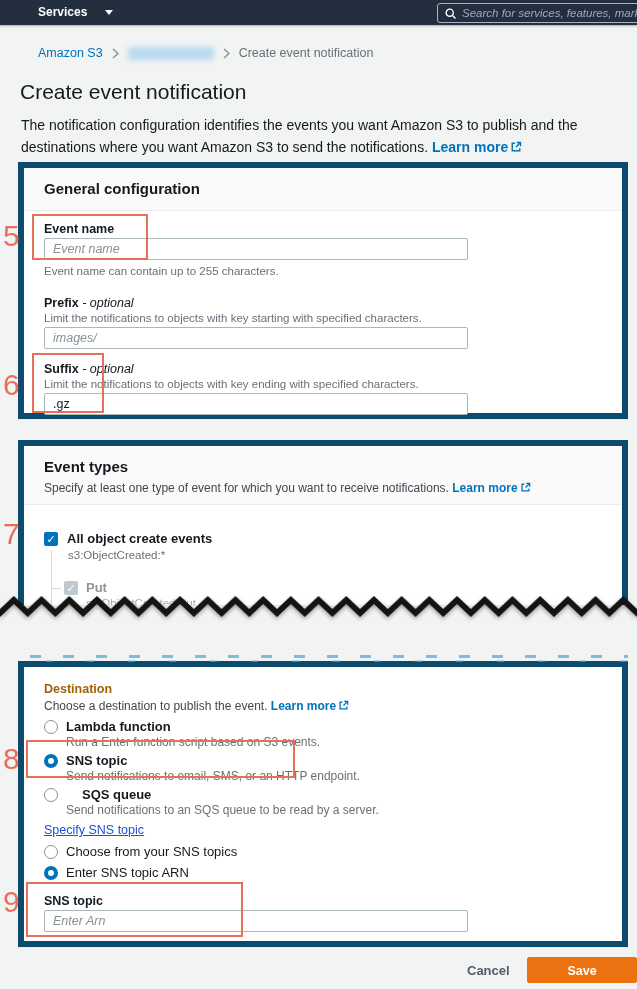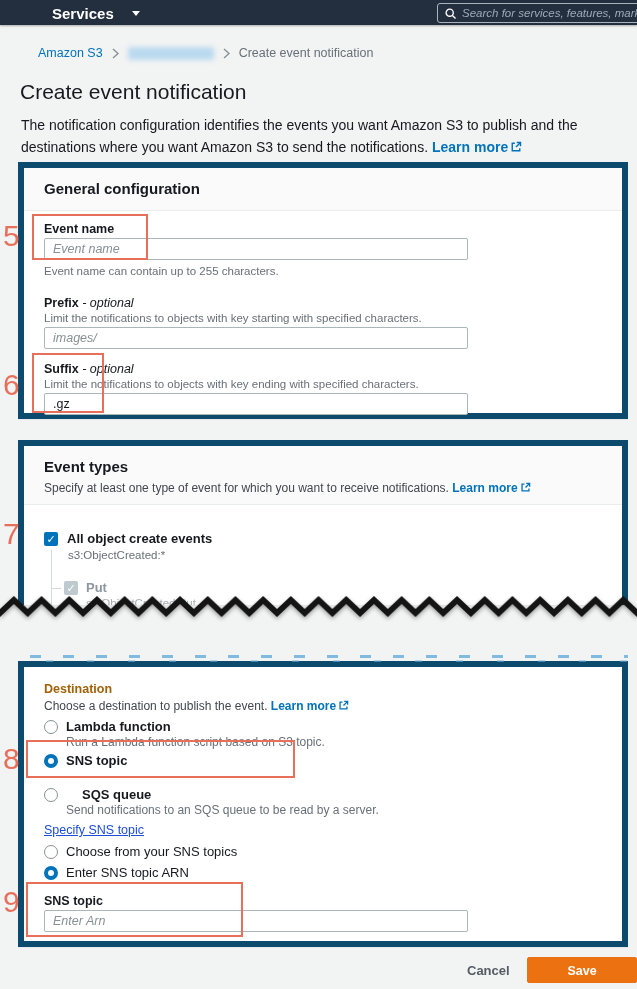--- a/index.html
+++ b/index.html
@@ -5,21 +5,21 @@
   * { margin:0; padding:0; box-sizing:border-box; }
   html,body { background:#e9eaea; }
   body { font-family:"Liberation Sans","DejaVu Sans",sans-serif; }
   .page {
     position:relative; width:637px; height:989px; margin:0 auto;
     background:#f2f3f3; overflow:hidden;
   }
 
   
   .topbar { position:absolute; top:0; left:0; width:637px; height:25px; background:#232f3e; box-shadow:0 1px 2px rgba(0,0,0,.3); z-index:6; }
-  .services { position:absolute; left:52px; top:5px; color:#ffffff; font-size:15px; font-weight:bold; display:flex; align-items:center; gap:18px; cursor:pointer; }
+  .services { position:absolute; left:38px; top:5px; color:#ffffff; font-size:12px; font-weight:bold; display:flex; align-items:center; gap:18px; cursor:pointer; }
   .caret-down { width:0; height:0; border-left:4px solid transparent; border-right:4px solid transparent; border-top:5px solid #ffffff; display:inline-block; }
   .searchbox { position:absolute; left:437px; top:3px; width:212px; height:20px; background:#232f3e; border:1px solid #aab4bf; border-radius:3px; display:flex; align-items:center; padding:0 6px; gap:5px; }
   .searchbox input { flex:1; background:transparent; border:none; outline:none; color:#c5ced8; font-size:11.5px; font-style:italic; font-family:inherit; }
   .searchbox input::placeholder { color:#9dabb9; font-style:italic; }
 
   
   .breadcrumb { position:absolute; left:38px; top:46px; display:flex; align-items:center; gap:9px; font-size:12.5px; }
   .bc-link { color:#0073bb; text-decoration:none; cursor:pointer; }
   .bc-sep { color:#879196; font-size:11px; }
   .bc-blur { width:86px; height:13px; border-radius:2px; background:#badaf0; filter:blur(2.5px); cursor:pointer; }
@@ -186,24 +186,25 @@
     <div class="d-desc" style="left:20px; top:32px;"><span>Choose a destination to publish the event.</span>
       <a class="link" style="font-size:12px;">Learn more</a><svg class="ext" width="11" height="11" viewBox="0 0 16 16">
           <path d="M13 9.5v3.5H3V3h3.5" fill="none" stroke="#0073bb" stroke-width="1.9"></path>
           <path d="M9 2h5v5" fill="none" stroke="#0073bb" stroke-width="1.9"></path>
           <path d="M13.6 2.4 L8 8" stroke="#0073bb" stroke-width="1.9"></path>
         </svg>
     </div>
 
     <span class="radio" style="left:20px; top:53px;"></span>
     <div class="r-label" style="left:42px; top:52px;">Lambda function</div>
-    <div class="r-desc" style="left:42px; top:68px;">Run a Lambda function script based on S3 topic.</div>
+    <div class="r-desc" style="left:42px; top:68px;">Run a Enter function script based on S3 events.</div>
 
     <span class="radio selected" style="left:20px; top:87px;"></span>
     <div class="r-label" style="left:42px; top:86px;">SNS topic</div>
+    <div class="r-desc" style="left:42px; top:102px;">Send notifications to email, SMS, or an HTTP endpoint.</div>
 
     <span class="radio" style="left:20px; top:121px;"></span>
     <div class="r-label" style="left:58px; top:120px;">SQS queue</div>
     <div class="r-desc" style="left:42px; top:136px;">Send notifications to an SQS queue to be read by a server.</div>
 
     <div class="sub-label" style="left:20px; top:156px; font-weight:normal;">Specify SNS topic</div>
 
     <span class="radio" style="left:20px; top:178px;"></span>
     <div class="r-label" style="left:42px; top:177px; font-weight:normal;">Choose from your SNS topics</div>
 

